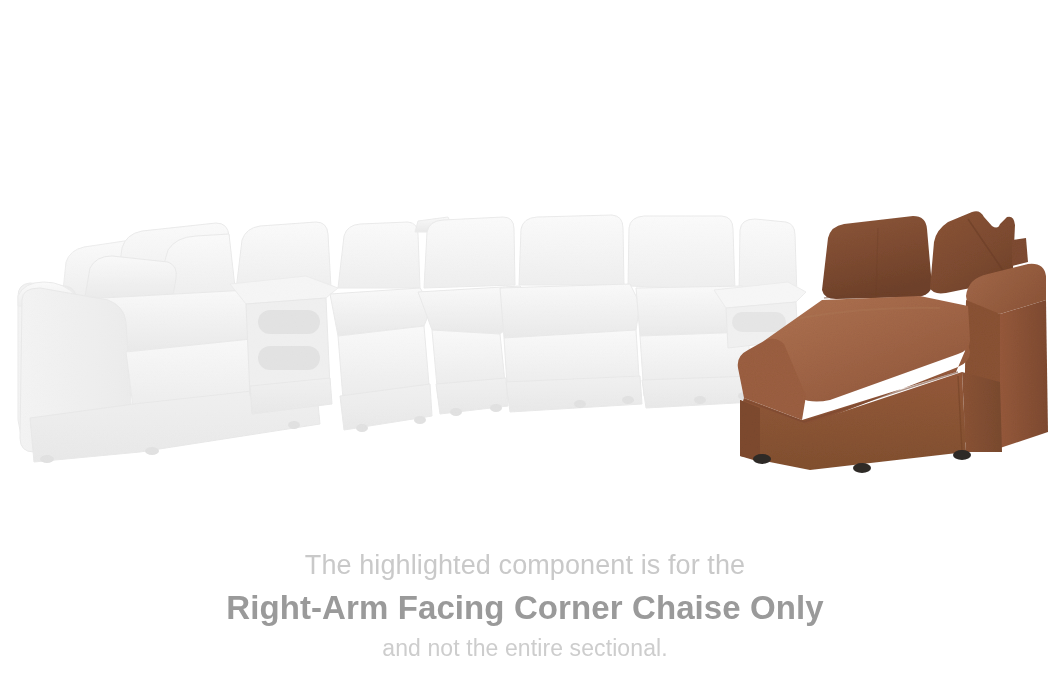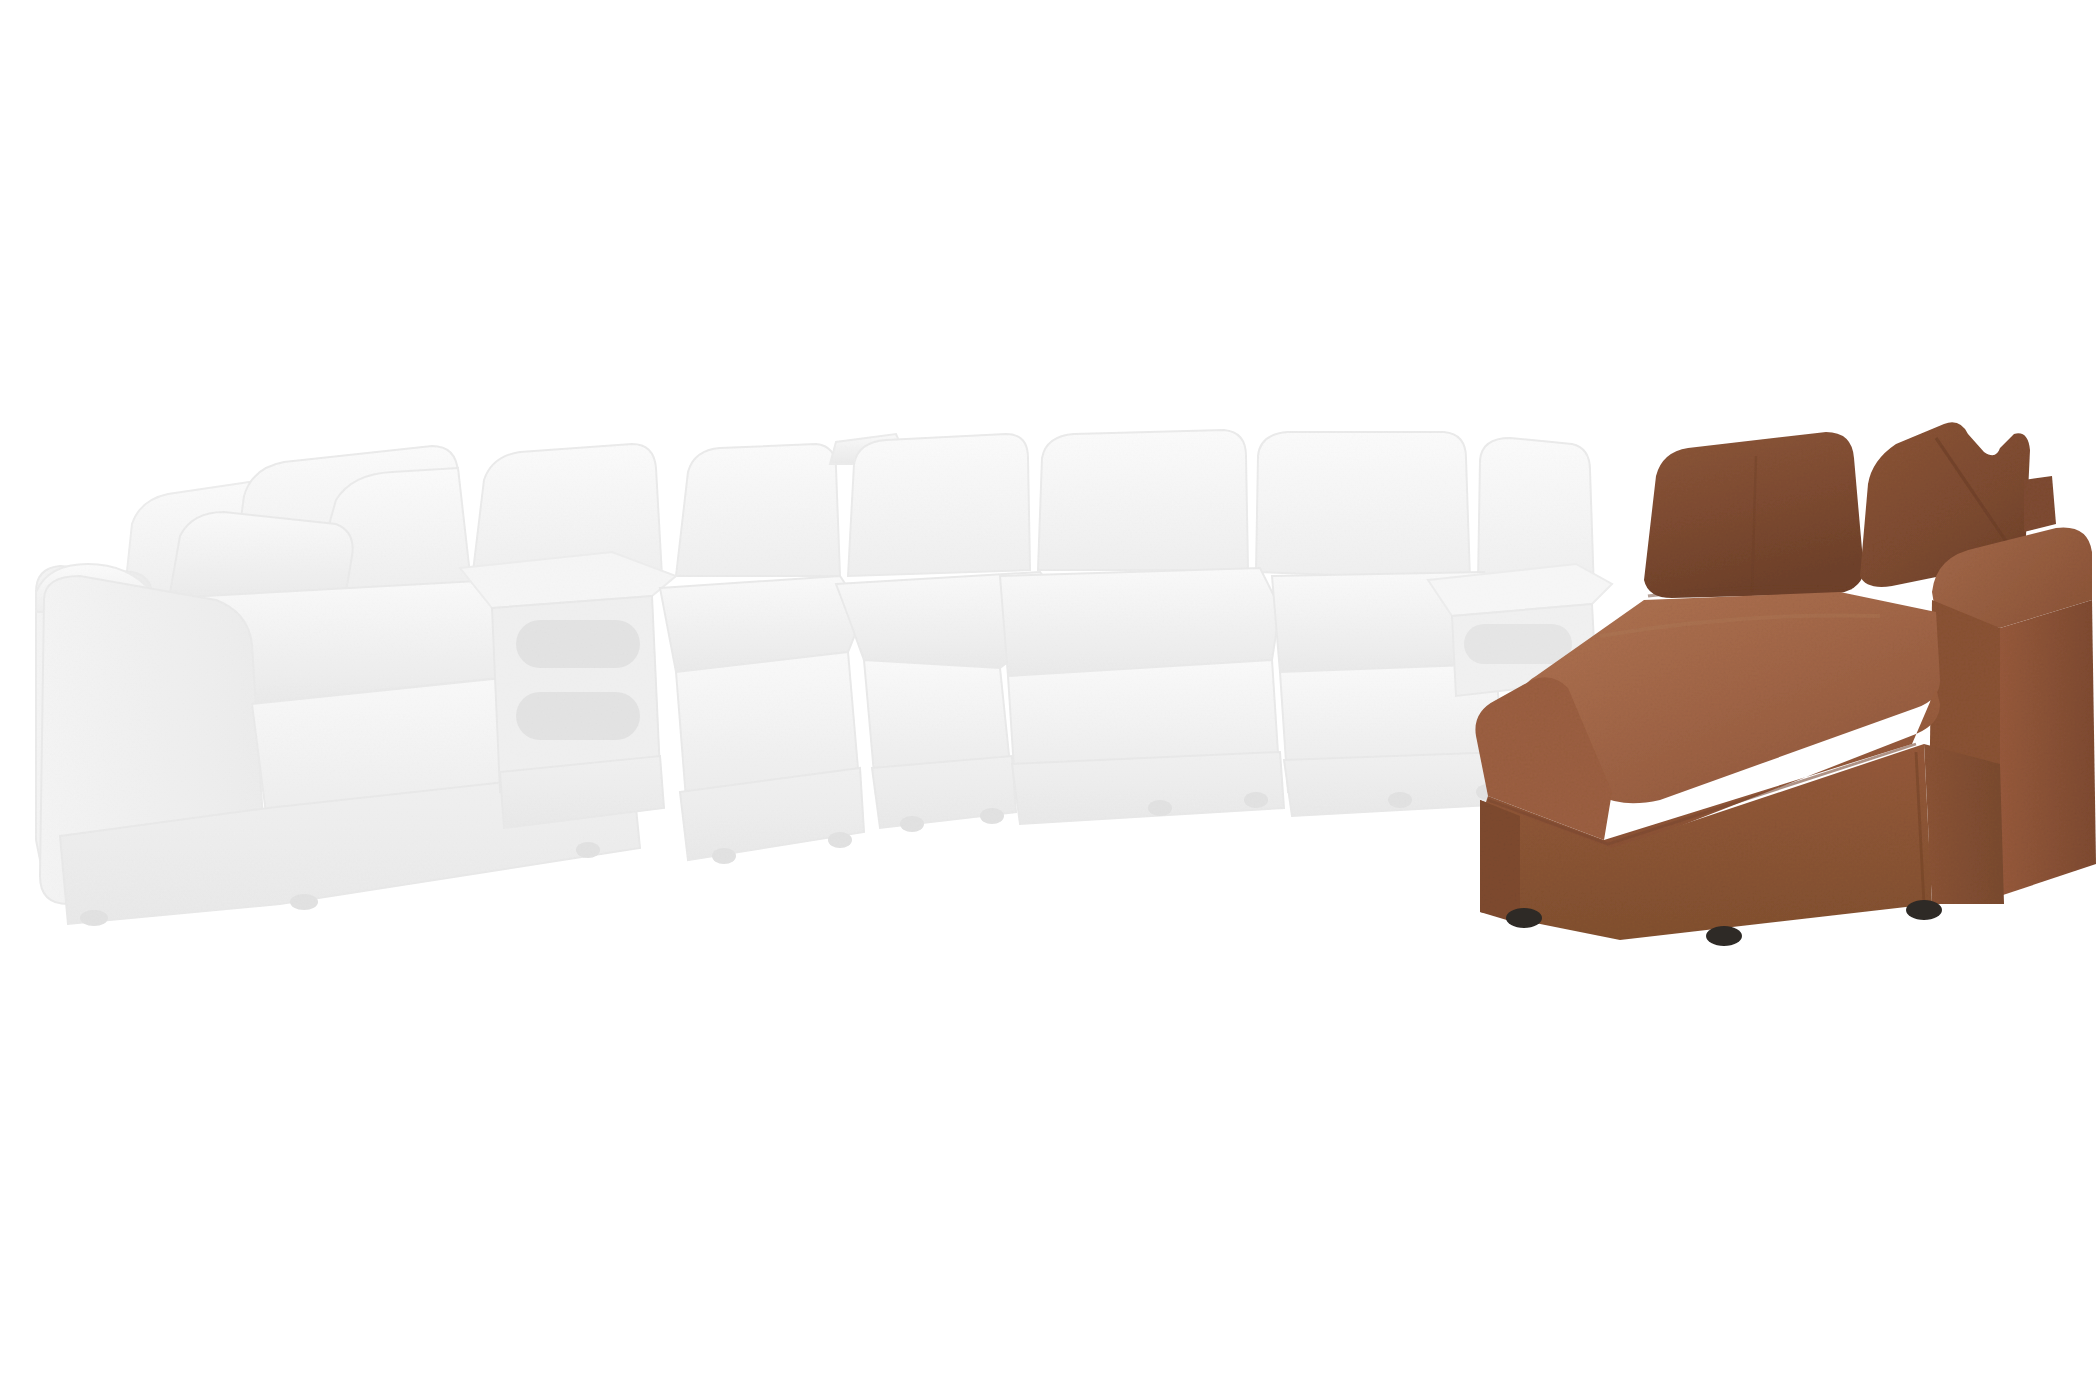--- a/index.html
+++ b/index.html
@@ -288,14 +288,19 @@
 
         <path d="M878,228 L876,296" stroke="#6d4028" stroke-width="1.2" fill="none" opacity="0.35"></path>
 
         <ellipse cx="762" cy="459" rx="9" ry="5" fill="#2e2a27"></ellipse>
         <ellipse cx="862" cy="468" rx="9" ry="5" fill="#2e2a27"></ellipse>
         <ellipse cx="962" cy="455" rx="9" ry="5" fill="#2e2a27"></ellipse>
       </g>
     </svg>
   </div>
 
+  <div id="caption">
+    <p class="cap-line-1">The highlighted component is for the</p>
+    <p class="cap-line-2">Right-Arm Facing Corner Chaise Only</p>
+    <p class="cap-line-3">and not the entire sectional.</p>
+  </div>
 
 </div>
 
 </body></html>

